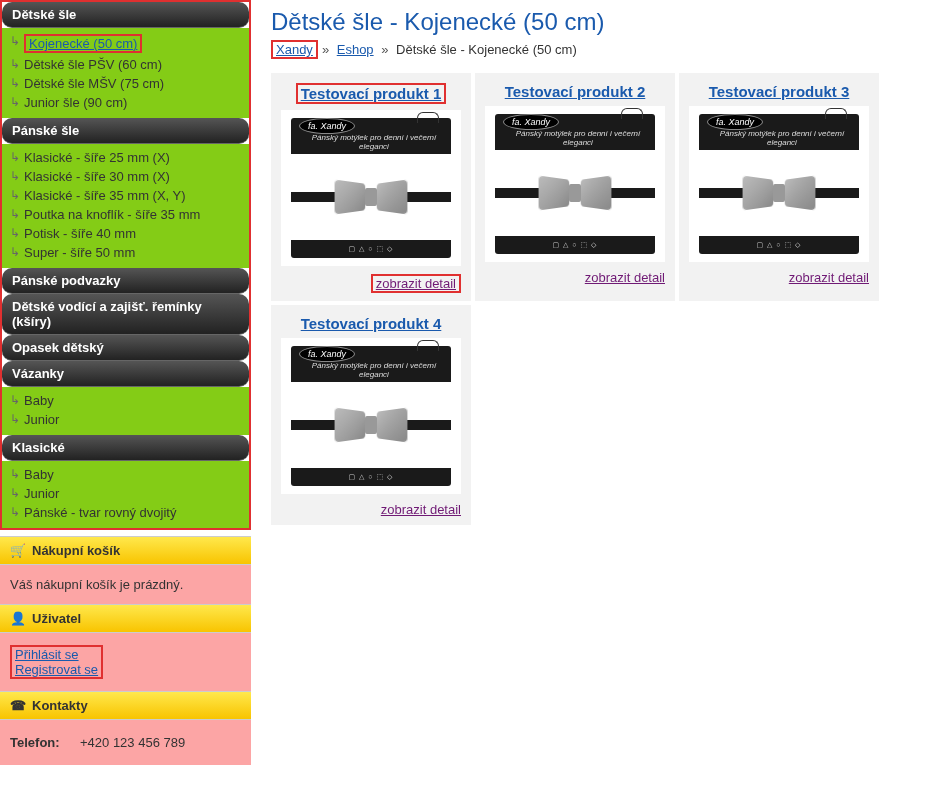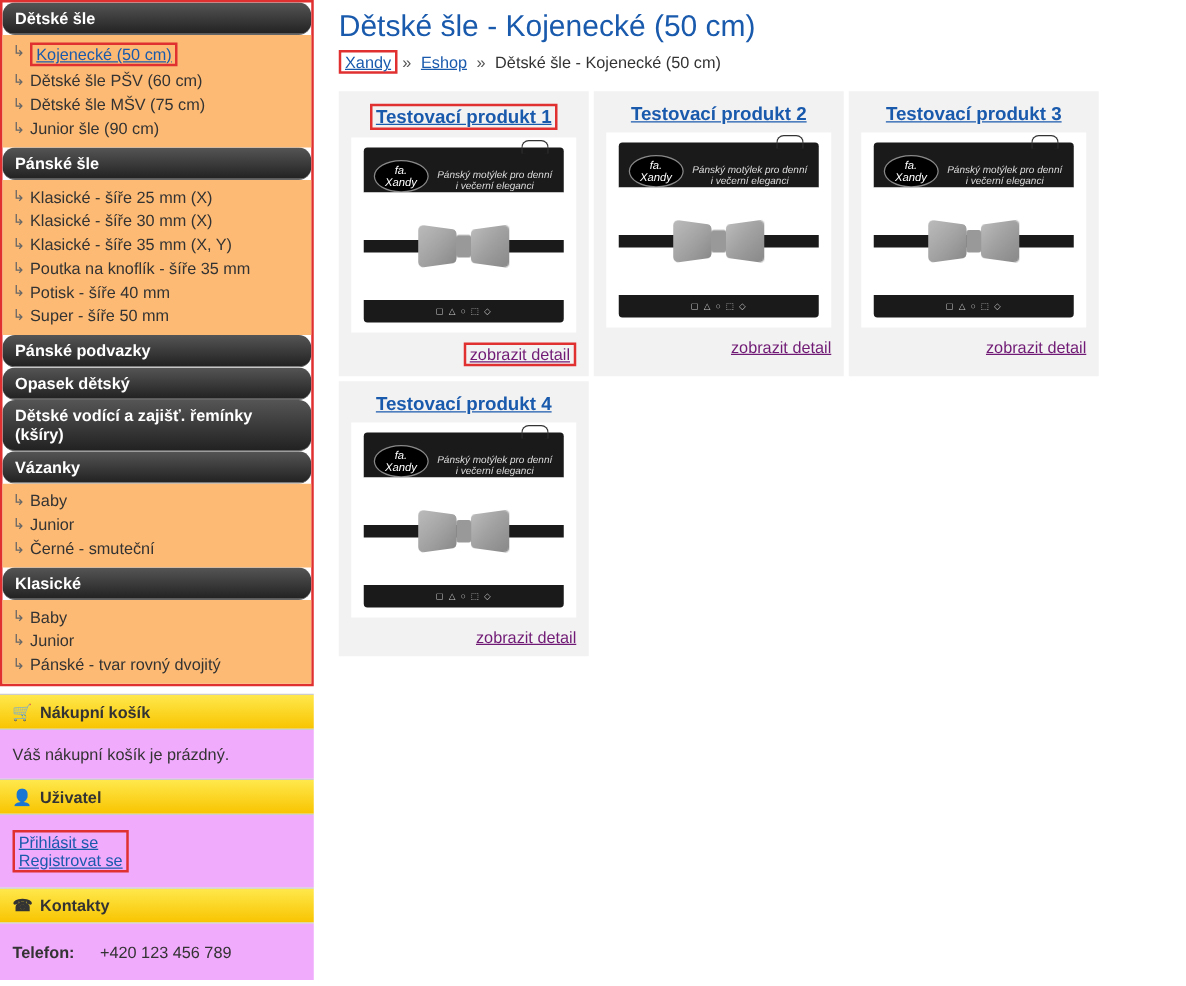--- a/index.html
+++ b/index.html
@@ -5,51 +5,51 @@
 * { box-sizing: border-box; margin: 0; padding: 0; }
 body { font-family: Arial, sans-serif; font-size: 13px; color: #333; background: #fff; width: 949px; }
 .container { display: flex; align-items: flex-start; }
 .sidebar { width: 251px; flex-shrink: 0; }
 .main { flex: 1; padding: 8px 0 0 20px; }
 
 
 .nav-box { border: 2px solid #e03030; margin-bottom: 6px; }
 .cat-header { background: linear-gradient(#555, #222); color: #fff; font-weight: bold; padding: 5px 10px; border-bottom: 1px solid #666; border-radius: 10px; }
 .cat-header a { color: #fff; text-decoration: none; }
-.cat-list { background: #fdba74; padding: 4px 0 6px 0; }
+.cat-list { background: #84cc16; padding: 4px 0 6px 0; }
 .cat-item { padding: 2px 10px 2px 22px; position: relative; }
 .cat-item::before { content: "↳"; position: absolute; left: 8px; top: 2px; color: #666; font-size: 12px; }
 .cat-item a { color: #333; text-decoration: none; }
 .hl { border: 2px solid #e03030; padding: 0 3px; display: inline-block; }
 .hl a, a .hl { color: #1a5aad; text-decoration: underline; }
 
 
 .yellow-box { }
 .yellow-header { background: linear-gradient(#ffe84c, #f8c400); padding: 6px 10px; font-weight: bold; border-top: 1px solid #ccc; border-bottom: 1px solid #ccc; display: flex; align-items: center; gap: 6px; }
-.yellow-body { background: #f0abfc; padding: 12px 10px; }
+.yellow-body { background: #fca5a5; padding: 12px 10px; }
 .yellow-body a { color: #1a5aad; text-decoration: underline; }
 .contact-row { display: flex; padding: 3px 0; }
 .contact-label { width: 70px; font-weight: bold; }
 .icon { display: inline-block; width: 16px; text-align: center; }
 
 
 h1 { color: #1a5aad; font-size: 24px; font-weight: normal; margin-bottom: 4px; }
 .breadcrumb { margin-bottom: 14px; font-size: 13px; }
 .breadcrumb a { color: #1a5aad; text-decoration: underline; }
 .breadcrumb .sep { margin: 0 4px; color: #555; }
 .product-grid { display: flex; flex-wrap: wrap; gap: 4px; }
 .product-card { width: 200px; background: #f2f2f2; padding: 10px 10px 8px 10px; text-align: center; }
 .product-title { color: #1a5aad; font-weight: bold; font-size: 15px; margin-bottom: 6px; display: inline-block; }
 .product-img { background: #fff; padding: 8px 0; margin-bottom: 8px; }
 .detail-link { text-align: right; }
 .detail-link a { color: #701a75; text-decoration: underline; font-size: 13px; }
 
 
 .bowtie-card { width: 160px; height: 140px; margin: 0 auto; background: #fff; display: flex; flex-direction: column; }
-.bowtie-top { background: #1a1a1a; color: #fff; height: 36px; display: flex; align-items: flex-end; padding: 0 8px; font-size: 8px; border-radius: 3px 3px 0 0; position: relative; }
+.bowtie-top { background: #1a1a1a; color: #fff; height: 36px; display: flex; align-items: flex-start; padding: 0 8px; font-size: 8px; border-radius: 3px 3px 0 0; position: relative; flex-direction: column; }
 .bowtie-top::after { content: ""; position: absolute; top: -6px; right: 12px; width: 20px; height: 10px; border: 1px solid #333; border-bottom: none; border-radius: 6px 6px 0 0; }
 .logo-oval { background: #000; border: 1px solid #888; border-radius: 50%; padding: 2px 8px; font-style: italic; font-size: 9px; }
 .tagline { margin-left: 6px; font-style: italic; font-size: 8px; line-height: 1.1; color: #ddd; }
 .bowtie-mid { flex: 1; display: flex; align-items: center; justify-content: center; position: relative; background: #fff; }
 .stripe { position: absolute; left: 0; right: 0; height: 10px; background: #1a1a1a; }
 .bow { position: relative; width: 70px; height: 30px; z-index: 2; }
 .bow-wing { position: absolute; top: 0; width: 32px; height: 30px; background: linear-gradient(135deg, #bbb, #888); border-radius: 4px; }
 .bow-wing.left { left: 0; transform: perspective(40px) rotateY(20deg); }
 .bow-wing.right { right: 0; transform: perspective(40px) rotateY(-20deg); }
 .bow-knot { position: absolute; left: 29px; top: 6px; width: 12px; height: 18px; background: #999; border-radius: 2px; z-index: 3; }
@@ -75,28 +75,27 @@
       <div class="cat-list">
         <div class="cat-item"><a href="#">Klasické - šíře 25 mm (X)</a></div>
         <div class="cat-item"><a href="#">Klasické - šíře 30 mm (X)</a></div>
         <div class="cat-item"><a href="#">Klasické - šíře 35 mm (X, Y)</a></div>
         <div class="cat-item"><a href="#">Poutka na knoflík - šíře 35 mm</a></div>
         <div class="cat-item"><a href="#">Potisk - šíře 40 mm</a></div>
         <div class="cat-item"><a href="#">Super - šíře 50 mm</a></div>
       </div>
 
       <div class="cat-header"><a href="#">Pánské podvazky</a></div>
+      <div class="cat-header"><a href="#">Dětské vodící a zajišť. řemínky (kšíry)</a></div>
       <div class="cat-header"><a href="#">Opasek dětský</a></div>
-      <div class="cat-header"><a href="#">Dětské vodící a zajišť. řemínky (kšíry)</a></div>
 
       <div class="cat-header"><a href="#">Vázanky</a></div>
       <div class="cat-list">
         <div class="cat-item"><a href="#">Baby</a></div>
         <div class="cat-item"><a href="#">Junior</a></div>
-        <div class="cat-item"><a href="#">Černé - smuteční</a></div>
       </div>
 
       <div class="cat-header"><a href="#">Klasické</a></div>
       <div class="cat-list">
         <div class="cat-item"><a href="#">Baby</a></div>
         <div class="cat-item"><a href="#">Junior</a></div>
         <div class="cat-item"><a href="#">Pánské - tvar rovný dvojitý</a></div>
       </div>
     </div>
 

